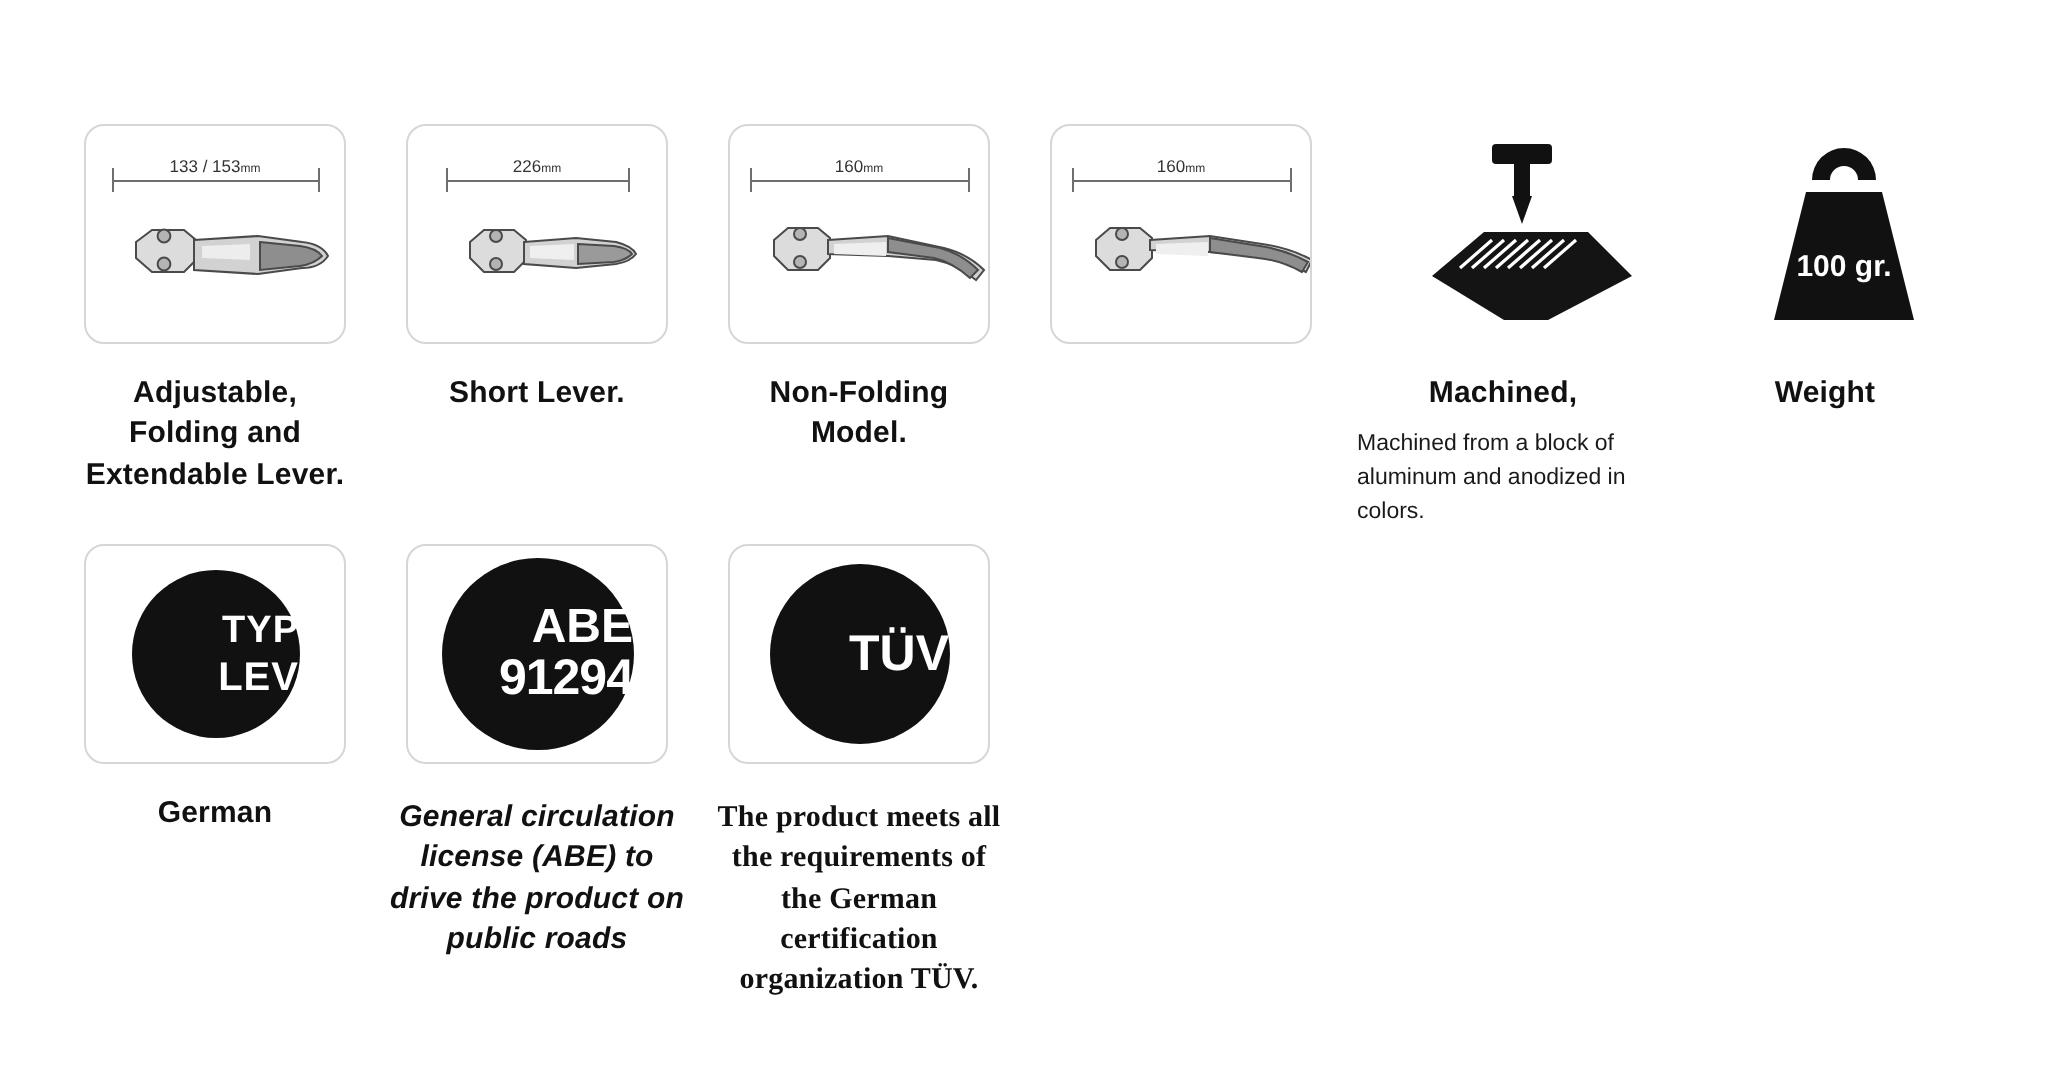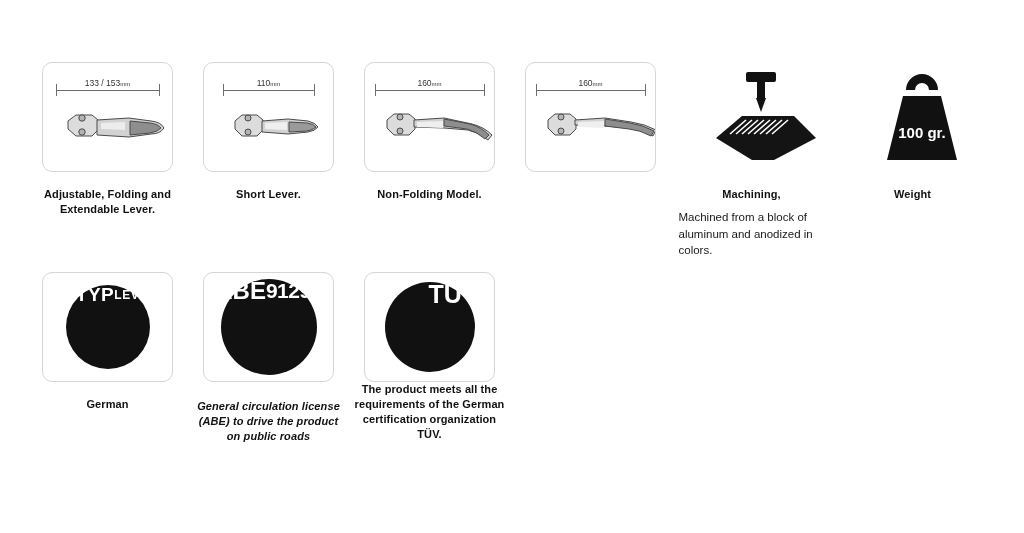--- a/index.html
+++ b/index.html
@@ -45,21 +45,21 @@
     box-sizing: border-box;
     background: #fff;
     position: relative;
     overflow: hidden;
   }
   .frame.plain {
     border: none;
   }
   .caption {
     margin-top: 15px;
-    font-size: 11px;
+    font-size: 15px;
     font-weight: bold;
     line-height: 1.35;
     text-align: center;
     color: #111;
     letter-spacing: 0.1px;
   }
   .subcaption {
     margin-top: 7px;
     font-size: 11.5px;
     font-weight: normal;
@@ -125,47 +125,48 @@
   .lever-wrap svg { display: block; margin: 0 auto; }
 
   
   .circle-badge {
     width: 84px;
     height: 84px;
     border-radius: 50%;
     background: #111;
     color: #fff;
     display: flex;
-    align-items: flex-start;
+    flex-direction: column;
+    align-items: flex-end;
     justify-content: center;
     position: absolute;
     left: 50%;
     top: 50%;
     transform: translate(-50%, -50%);
     line-height: 1;
   }
   .circle-badge.big { width: 96px; height: 96px; }
   .badge-l1 {
     font-size: 19px;
     font-weight: bold;
     letter-spacing: 0.5px;
   }
   .badge-l2 {
-    font-size: 12px;
+    font-size: 20px;
     font-weight: bold;
     margin-top: 4px;
     letter-spacing: 0.5px;
   }
   .badge-abe1 {
     font-size: 24px;
     font-weight: bold;
     letter-spacing: 0px;
   }
   .badge-abe2 {
-    font-size: 21px;
+    font-size: 25px;
     font-weight: bold;
     margin-top: 1px;
     letter-spacing: -0.5px;
   }
   .badge-tuv {
     font-size: 25px;
     font-weight: bold;
     letter-spacing: 0px;
     margin-left: 48px;
   }
@@ -204,21 +205,21 @@
         <div class="caption cap-narrow">Adjustable, Folding and Extendable Lever.</div>
       </div>
     </div>
 
     <div class="cell">
       <div class="frame">
         <div class="dim" style="width:92px;">
           <div class="line"></div>
           <div class="tick l"></div>
           <div class="tick r"></div>
-          <div class="label"><span>110</span><span class="mm">mm</span></div>
+          <div class="label"><span>226</span><span class="mm">mm</span></div>
         </div>
         <div class="lever-wrap">
           <svg width="104" height="50" viewBox="0 0 104 50">
             <g stroke="#4a4a4a" stroke-width="1">
               <path d="M10 20 l7 -6 l15 0 l6 5 l0 10 l-6 6 l-15 0 l-7 -7 z" fill="#dcdcdc"></path>
               <circle cx="23" cy="17" r="3" fill="#b4b4b4"></circle>
               <circle cx="23" cy="31" r="3" fill="#b4b4b4"></circle>
               <path d="M37 20 l26 -2 l20 2 q8 2 10 6 q-3 4 -10 5 l-20 2 l-26 -2 z" fill="#d2d2d2"></path>
               <path d="M40 22 l22 -1 l0 8 l-22 -1 z" fill="#efefef" stroke="none"></path>
               <path d="M64 21 l18 1 q7 1 9 4 q-3 3 -9 4 l-18 1 z" fill="#9a9a9a"></path>
@@ -297,21 +298,21 @@
                 <line x1="68" y1="50" x2="52" y2="64"></line>
                 <line x1="74" y1="50" x2="58" y2="64"></line>
                 <line x1="80" y1="50" x2="64" y2="64"></line>
                 <line x1="86" y1="50" x2="70" y2="64"></line>
               </g>
             </g>
           </svg>
         </div>
       </div>
       <div class="caption-block">
-        <div class="caption cap-narrow">Machining,</div>
+        <div class="caption cap-narrow">Machined,</div>
         <div class="subcaption">Machined from a block of aluminum and anodized in colors.</div>
       </div>
     </div>
 
     <div class="cell" style="margin-right:0;">
       <div class="frame plain">
         <div class="lever-wrap" style="top:4px;height:104px;">
           <svg width="118" height="104" viewBox="0 0 118 104">
             <g fill="#111">
               <path d="M59 8 a16 16 0 0 1 16 16 h-9 a7 7 0 0 0 -14 0 h-9 a16 16 0 0 1 16 -16 z"></path>
@@ -354,18 +355,18 @@
       </div>
     </div>
 
     <div class="cell" style="margin-right:0;">
       <div class="frame">
         <div class="circle-badge" style="width:90px;height:90px;">
           <div class="badge-tuv">TÜV</div>
         </div>
       </div>
       <div class="caption-block">
-        <div class="caption cap-wide" style="margin-top:0;">The product meets all the requirements of the German certification organization TÜV.</div>
+        <div class="caption cap-wide" style="margin-top:17px;font-family:Liberation Serif, serif;">The product meets all the requirements of the German certification organization TÜV.</div>
       </div>
     </div>
 
   </div>
 </div>
 
 </body></html>

